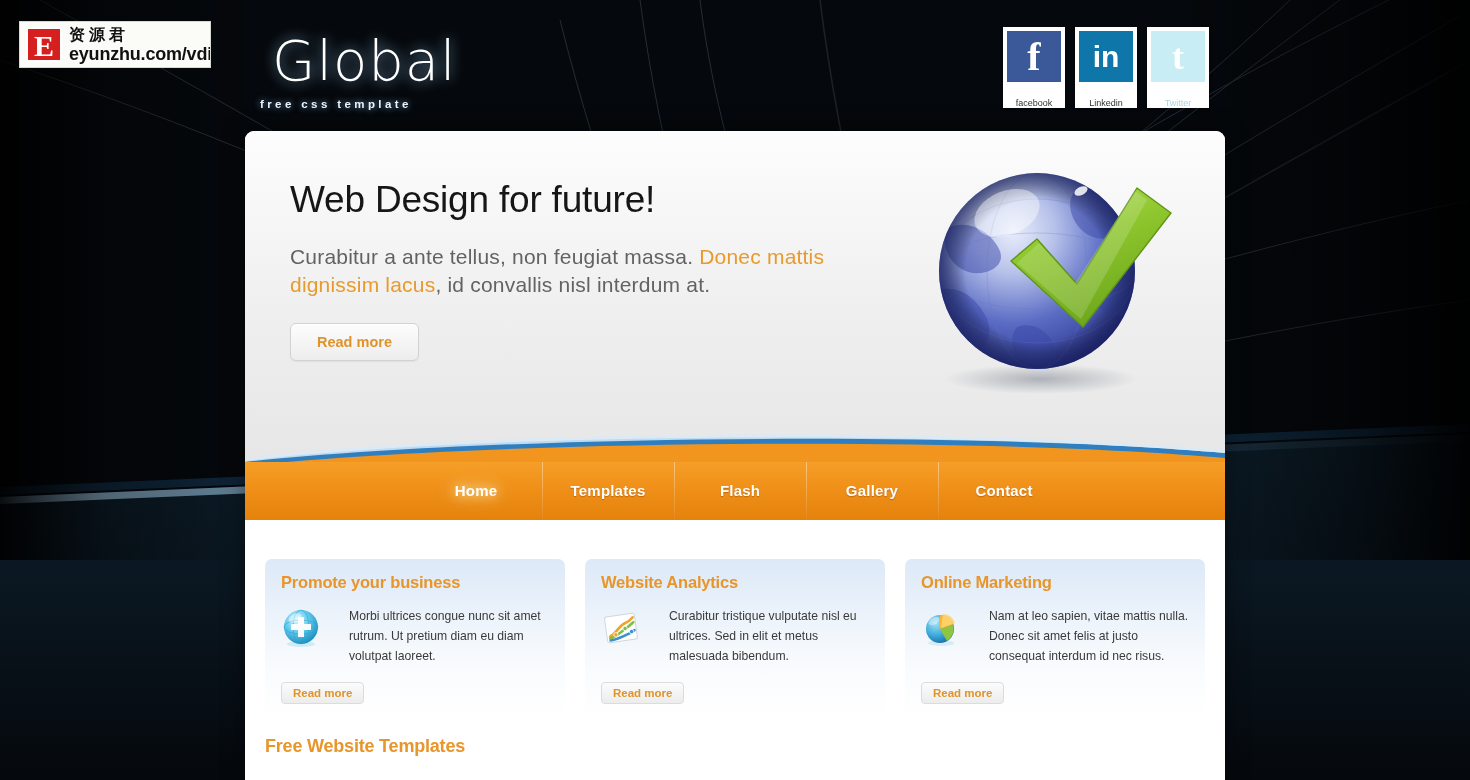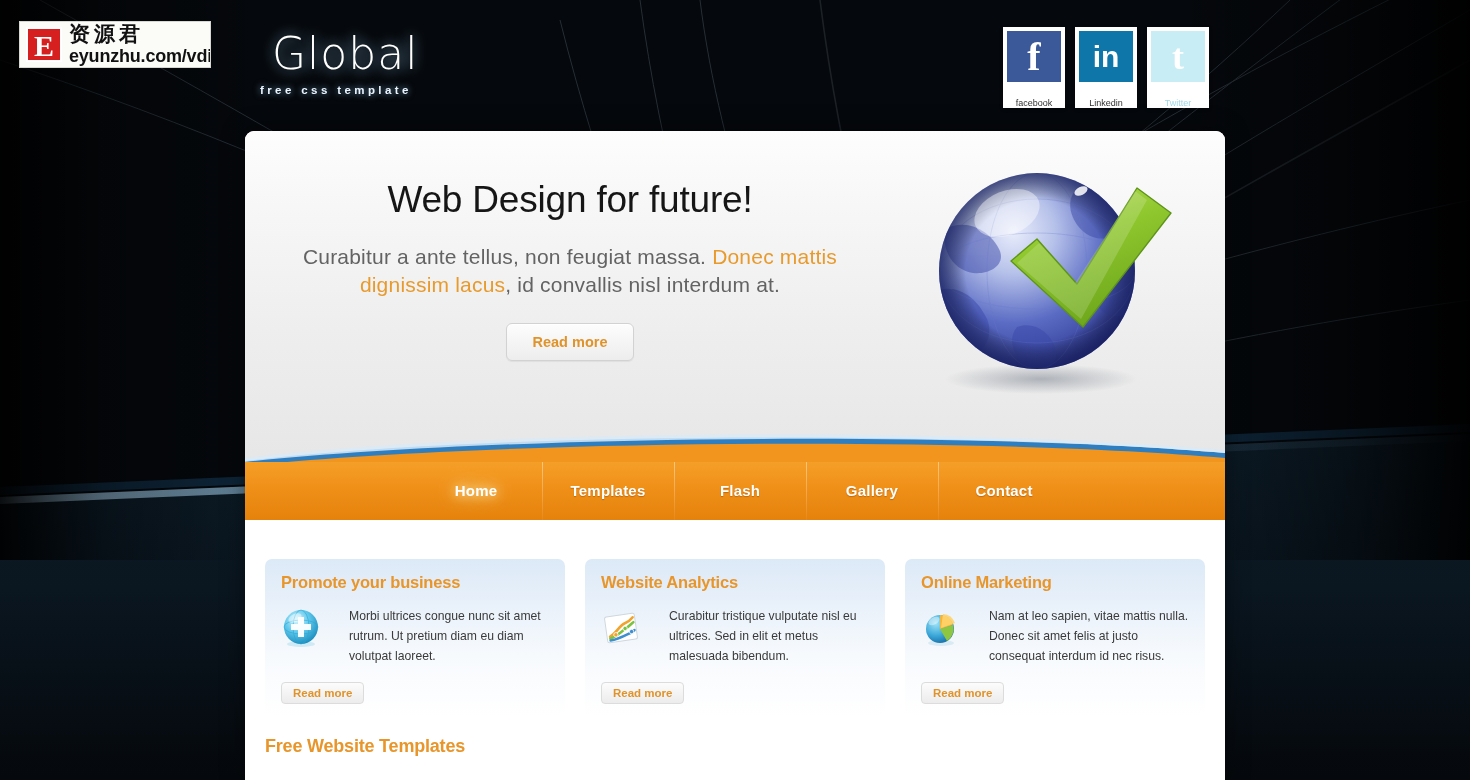--- a/index.html
+++ b/index.html
@@ -37,26 +37,26 @@
     background:#fbfbf8; border:1px solid #d8d8d2;
     display:flex; align-items:center; overflow:hidden;
   }
   #logo-e {
     width:36px; height:35px; margin-left:6px; background:#d6201f;
     color:#fff; font-family:"Liberation Serif", serif; font-weight:bold;
     font-size:30px; line-height:33px; text-align:center; flex:0 0 auto;
     border:2px solid #fff;
   }
   #logo-txt { margin-left:7px; line-height:1; }
-  #logo-cn { font-family:"DejaVu Sans", sans-serif; font-size:21px; font-weight:bold; color:#111; letter-spacing:4px; display:block; }
+  #logo-cn { font-family:"DejaVu Sans", sans-serif; font-size:16px; font-weight:bold; color:#111; letter-spacing:4px; display:block; }
   #logo-url { font-size:18px; font-weight:bold; color:#111; display:block; margin-top:2px; letter-spacing:-.2px; }
 
   #brand { position:absolute; left:272px; top:28px; }
   #brand-title {
-    font-size:44px; color:#fff; font-weight:300; letter-spacing:1px;
+    font-size:56px; color:#fff; font-weight:300; letter-spacing:1px;
     font-family:"DejaVu Sans", sans-serif;
     text-shadow:0 0 14px rgba(160,215,255,.9), 0 1px 2px rgba(0,0,0,.4);
   }
   #brand-sub {
     font-size:11.5px; color:#eaf4ff; letter-spacing:3.4px; font-weight:bold;
     margin-top:5px; margin-left:-12px; width:190px;
     text-shadow:0 0 7px rgba(150,210,255,.8);
   }
 
   #social { position:absolute; left:1003px; top:27px; display:flex; gap:10px; }
@@ -76,21 +76,21 @@
   #panel {
     position:absolute; left:245px; top:131px; width:980px; height:649px;
     background:#ffffff; border-radius:9px 9px 0 0; overflow:hidden;
     box-shadow:0 0 24px rgba(0,0,0,.45);
   }
 
   #hero {
     position:relative; width:980px; height:341px;
     background:linear-gradient(180deg,#fdfdfd 0%, #f7f7f7 22%, #eeeeee 58%, #e6e6e6 100%);
   }
-  #hero-text { position:absolute; left:45px; top:48px; width:560px;text-align:center; }
+  #hero-text { position:absolute; left:45px; top:48px; width:560px; }
   #hero-h1 {
     font-size:37px; font-weight:normal; color:#161616; letter-spacing:-.2px;
     font-family:"Liberation Sans", sans-serif;
   }
   #hero-p {
     margin-top:22px; font-size:21px; line-height:28px; color:#636363;
     letter-spacing:.2px;
   }
   #hero-p .accent { color:#e89a2c; }
   #hero-btn {

